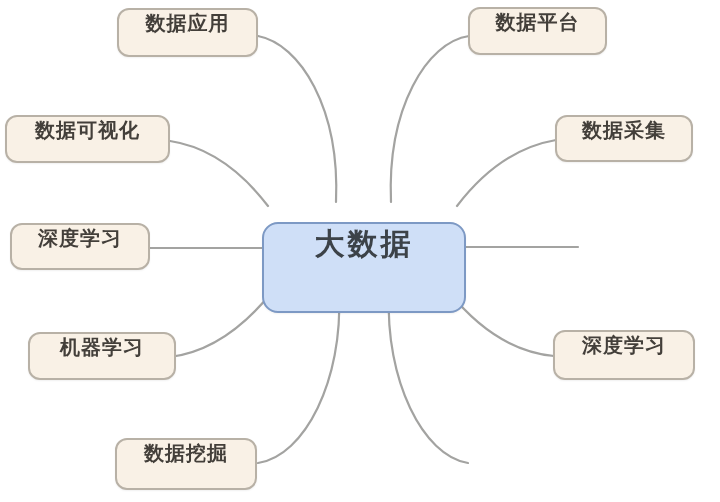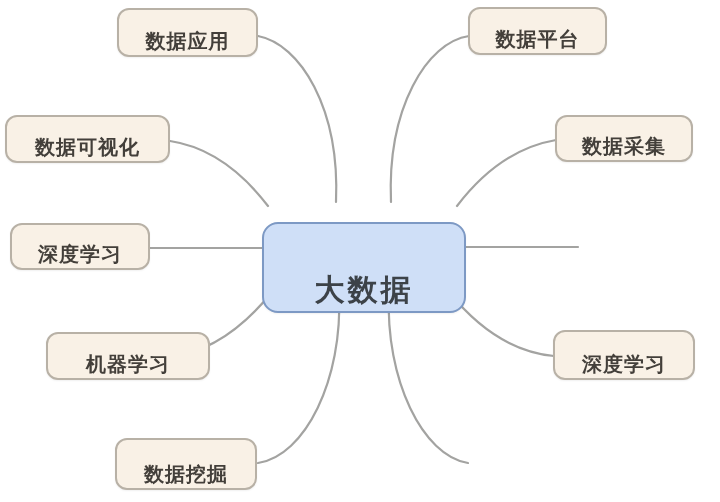--- a/index.html
+++ b/index.html
@@ -18,21 +18,21 @@
     position:relative;
     width:720px;height:502px;
     background:var(--bg);
     overflow:hidden;
     font-family:"Liberation Sans","DejaVu Sans",sans-serif;
   }
   .wires{position:absolute;left:0;top:0;width:720px;height:502px;}
   .wires path{fill:none;stroke:var(--line);stroke-width:2.2;stroke-linecap:round;}
   .node{
     position:absolute;
-    display:flex;align-items:flex-end;justify-content:center;
+    display:flex;align-items:flex-start;justify-content:center;
     background:var(--branch-fill);
     border:2.5px solid var(--branch-border);
     border-radius:12px;
     color:var(--text);
     font-weight:bold;
     font-size:20px;
     letter-spacing:1px;
     box-shadow:0 1px 2px rgba(0,0,0,0.06);
   }
   .node.center{
@@ -41,21 +41,21 @@
     border-radius:16px;
     color:var(--center-text);
     font-size:30px;
     letter-spacing:3px;
   }
   
   .n-center{left:262px;top:202px;width:204px;height:91px;margin-top:20px;}
   .n-app{left:117px;top:8px;width:141px;height:49px;}
   .n-vis{left:5px;top:115px;width:165px;height:48px;}
   .n-deep{left:10px;top:223px;width:140px;height:47px;}
-  .n-machine{left:46px;top:332px;width:164px;height:48px;}
+  .n-machine{left:28px;top:332px;width:148px;height:48px;}
   .n-mining{left:115px;top:438px;width:142px;height:52px;}
   .n-platform{left:468px;top:7px;width:139px;height:48px;}
   .n-collect{left:555px;top:115px;width:138px;height:47px;}
   .n-warehouse{left:577px;top:222px;width:136px;height:50px;}
   .n-process{left:553px;top:330px;width:142px;height:50px;}
   .n-analysis{left:467px;top:438px;width:151px;height:50px;}
 </style>
 </head>
 <body>
 

